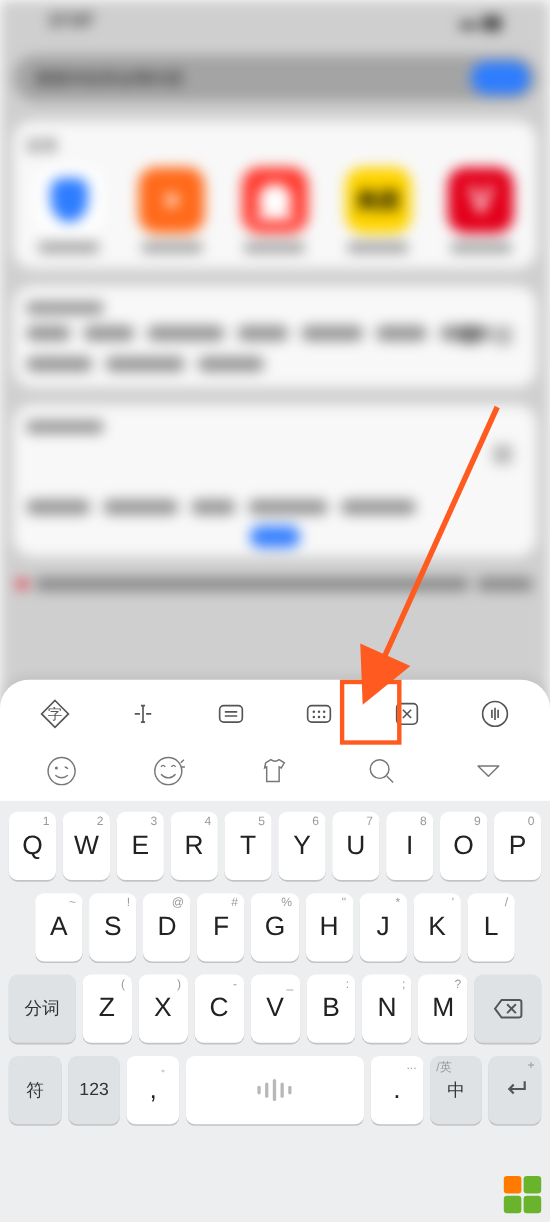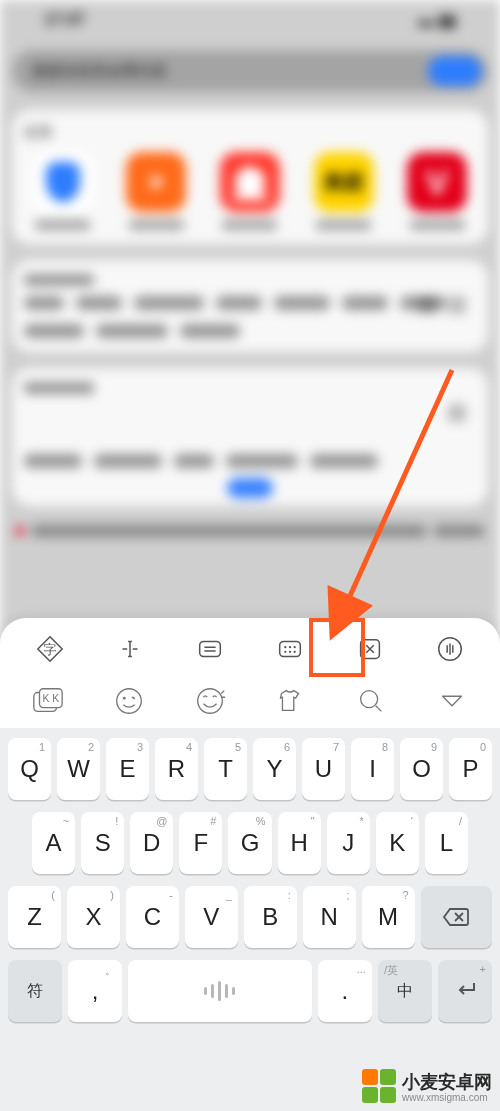--- a/index.html
+++ b/index.html
@@ -278,27 +278,20 @@
       <svg viewBox="0 0 32 32">
           <circle cx="16" cy="16" r="12"></circle>
           <path d="M10 16 v0 M13 12 v8 M16 10 v12 M19 12 v8 M22 16 v0"></path>
         </svg>
     </div>
   </div>
 
   <div class="toolbar2">
     <div class="ticon">
       <svg viewBox="0 0 36 36">
-          <rect x="3" y="9" width="24" height="20" rx="4"></rect>
-          <rect x="9" y="5" width="24" height="20" rx="4" fill="#fff"></rect>
-          <text x="21" y="19" text-anchor="middle" font-size="11" fill="#777" stroke="none">K K</text>
-        </svg>
-    </div>
-    <div class="ticon">
-      <svg viewBox="0 0 36 36">
           <circle cx="18" cy="18" r="13"></circle>
           <circle cx="13" cy="15" r="1.5" fill="#777" stroke="none"></circle>
           <path d="M21 14 q2 0 3 2"></path>
           <path d="M12 22 q6 5 12 0"></path>
         </svg>
     </div>
     <div class="ticon">
       <svg viewBox="0 0 36 36">
           <circle cx="18" cy="18" r="13"></circle>
           <path d="M11 14 q2 -3 4 0 M21 14 q2 -3 4 0"></path>
@@ -399,20 +392,23 @@
         <div class="key">
           <span class="sup">'</span>
           <span class="main">K</span>
         </div>
         <div class="key">
           <span class="sup">/</span>
           <span class="main">L</span>
         </div>
       </div>
     <div class="krow r3" id="krow3">
+      <div class="key fn w-wide">
+          <span class="main">分词</span>
+        </div>
 
       <div class="key">
           <span class="sup">(</span>
           <span class="main">Z</span>
         </div>
         <div class="key">
           <span class="sup">)</span>
           <span class="main">X</span>
         </div>
         <div class="key">
@@ -440,20 +436,23 @@
           <svg viewBox="0 0 28 20">
               <path d="M8 2 h16 a2 2 0 0 1 2 2 v12 a2 2 0 0 1 -2 2 h-16 l-6 -8 z"></path>
               <path d="M13 6 l8 8 M21 6 l-8 8"></path>
             </svg>
         </span>
       </div>
     </div>
     <div class="krow r4">
       <div class="key fn">
           <span class="main">符</span>
+        </div>
+      <div class="key fn">
+          <span class="main">123</span>
         </div>
       <div class="key">
         <span class="sup">。</span>
         <span class="main">,</span>
       </div>
       <div class="key space">
         <span class="micline">
           <span class="bar" style="height:8px"></span>
           <span class="bar" style="height:14px"></span>
           <span class="bar" style="height:20px"></span>
@@ -482,17 +481,13 @@
   </div>
 </div>
 
 <div class="wm">
   <div class="logo">
       <span></span>
       <span></span>
       <span></span>
       <span></span>
     </div>
-  <div>
-    <span>小麦安卓网</span>
-    <span class="sub">www.xmsigma.com</span>
-  </div>
 </div>
 
 </body></html>

